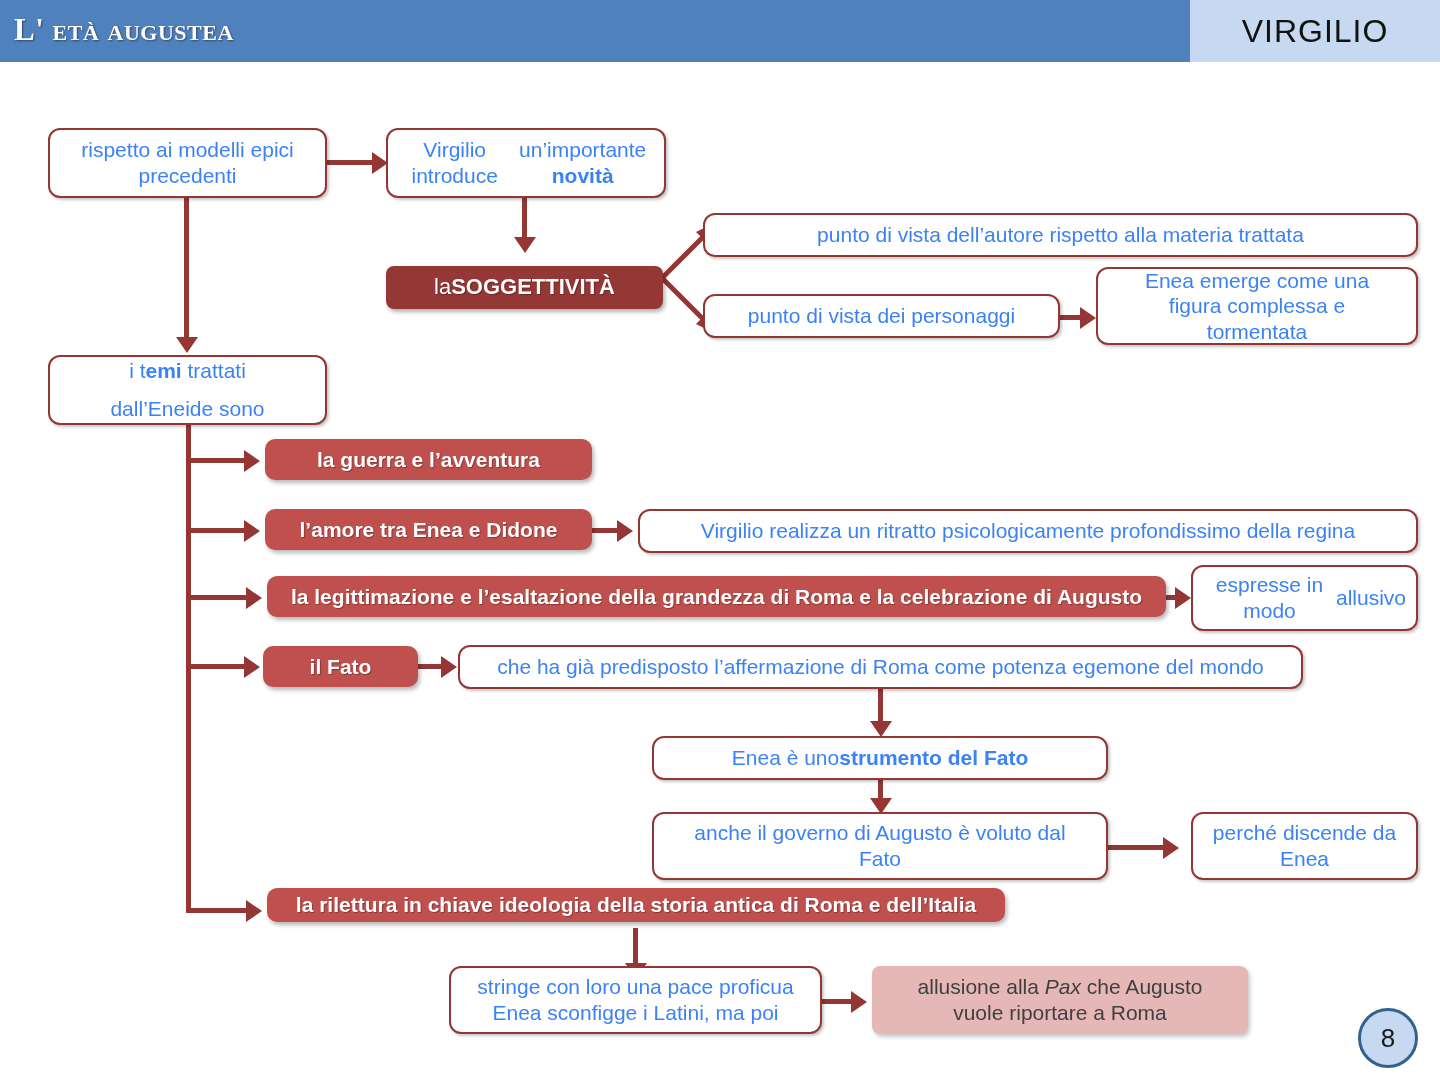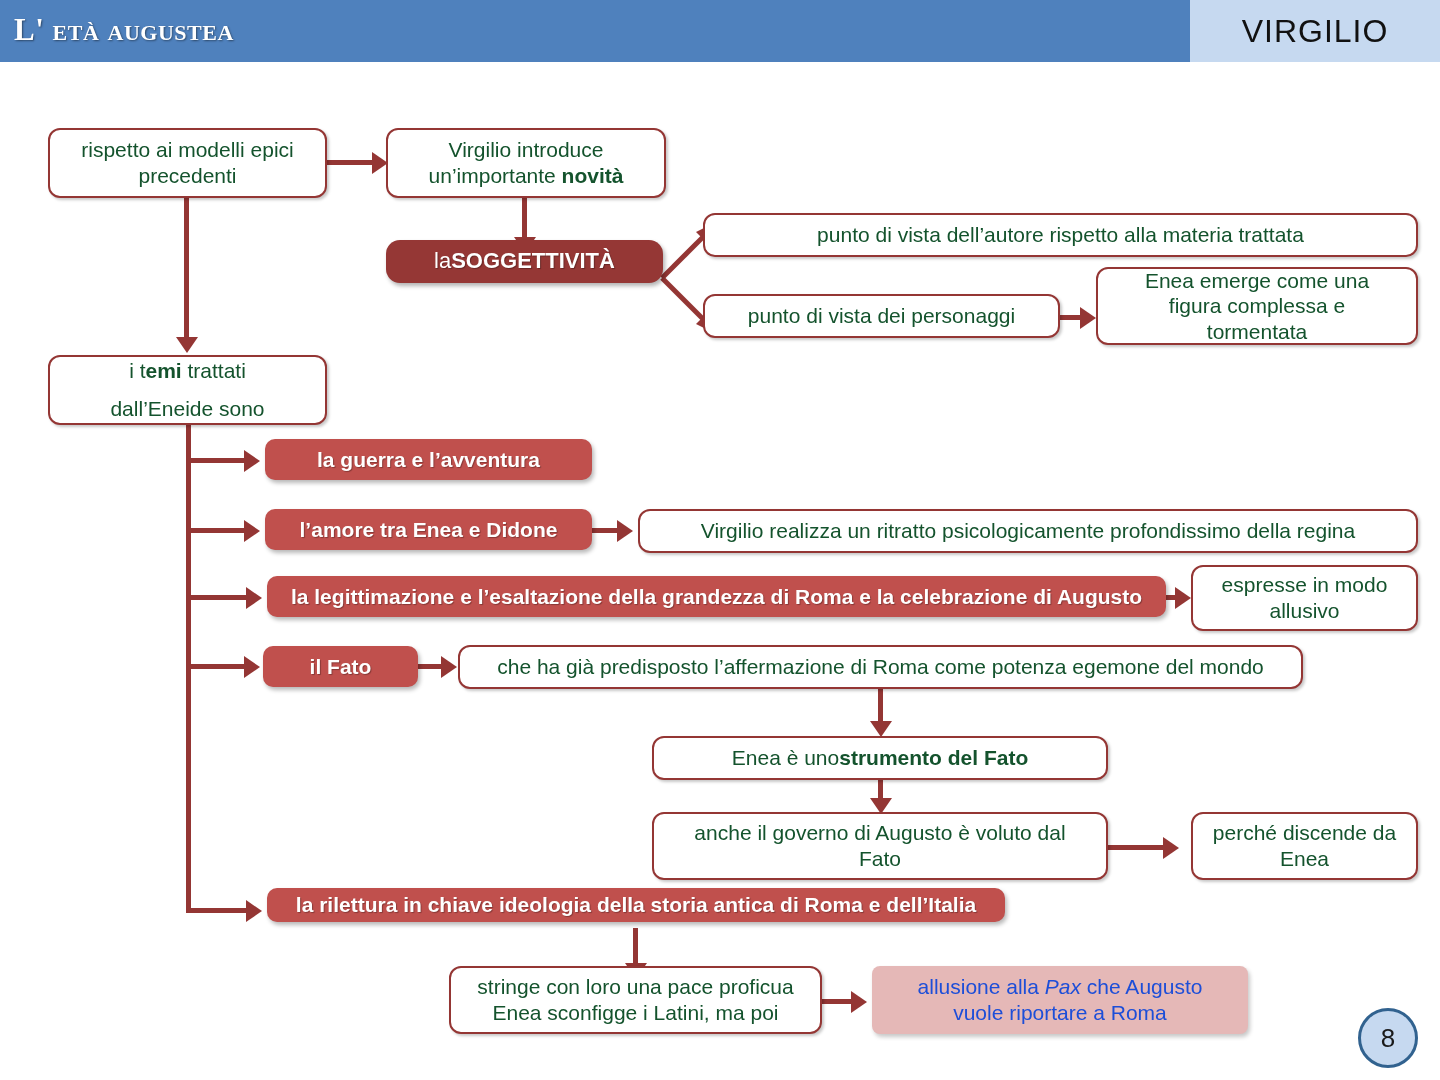--- a/index.html
+++ b/index.html
@@ -64,21 +64,21 @@
     display: flex;
     align-items: center;
     justify-content: center;
     text-align: center;
     line-height: 1.22;
     border-radius: 12px;
   }
   .node-white {
     background: #ffffff;
     border: 2.5px solid #943634;
-    color: #14532d;
+    color: #3b82f6;
     font-size: 21px;
     padding: 4px 10px;
     box-shadow: 2px 2px 3px rgba(0,0,0,0.22);
   }
   .node-red {
     background: #C0504D;
     border: none;
     color: #ffffff;
     font-weight: bold;
     font-size: 21px;
@@ -93,21 +93,21 @@
     color: #ffffff;
     font-size: 22px;
     padding: 4px 12px;
     border-radius: 8px;
     box-shadow: 2px 3px 4px rgba(0,0,0,0.30);
     text-shadow: 1px 1px 1px rgba(0,0,0,0.30);
   }
   .node-pink {
     background: #E5B8B7;
     border: none;
-    color: #1d4ed8;
+    color: #404040;
     font-size: 21px;
     padding: 4px 20px;
     border-radius: 8px;
     box-shadow: 2px 3px 4px rgba(0,0,0,0.22);
   }
   .node b { font-weight: bold; }
   .node i { font-style: italic; }
 
   
   .conn {
@@ -218,26 +218,26 @@
 <div class="arrowhead ah-down" style="left:625px; top:963px;"></div>
 
 <div class="conn conn-h" style="left:822px; top:999px; width:32px;"></div>
 <div class="arrowhead ah-right" style="left:851px; top:991px;"></div>
 
 <div class="node node-white" style="left:48px; top:128px; width:279px; height:70px; flex-direction:column;">
   <span>rispetto ai modelli epici</span>
   <span>precedenti</span>
 </div>
 
-<div class="node node-white" style="left:386px; top:128px; width:280px; height:70px; flex-direction:column;">
+<div class="node node-white" style="left:386px; top:128px; width:280px; height:70px; flex-direction:row;">
   <span>Virgilio introduce</span>
   <span><span>un’importante </span><b>novità</b></span>
 </div>
 
-<div class="node node-darkred" style="left:386px; top:240px; width:277px; height:43px;border-radius:14px;">
+<div class="node node-darkred" style="left:386px; top:266px; width:277px; height:43px;">
   <span>la </span>
     <b>SOGGETTIVITÀ</b>
 </div>
 
 <div class="node node-white" style="left:703px; top:213px; width:715px; height:44px;">
   <span>punto di vista dell’autore rispetto alla materia trattata</span>
 </div>
 
 <div class="node node-white" style="left:703px; top:294px; width:357px; height:44px;">
   <span>punto di vista dei personaggi</span>
@@ -263,21 +263,21 @@
 </div>
 
 <div class="node node-white" style="left:638px; top:509px; width:780px; height:44px;">
   <span>Virgilio realizza un ritratto psicologicamente profondissimo  della regina</span>
 </div>
 
 <div class="node node-red" style="left:267px; top:576px; width:899px; height:41px;">
   <span>la legittimazione e l’esaltazione della grandezza di Roma e la celebrazione di Augusto</span>
 </div>
 
-<div class="node node-white" style="left:1191px; top:565px; width:227px; height:66px; flex-direction:column;">
+<div class="node node-white" style="left:1191px; top:565px; width:227px; height:66px; flex-direction:row;">
   <span>espresse in modo</span>
   <span>allusivo</span>
 </div>
 
 <div class="node node-red" style="left:263px; top:646px; width:155px; height:41px;">
   <span>il Fato</span>
 </div>
 
 <div class="node node-white" style="left:458px; top:645px; width:845px; height:44px;">
   <span>che ha già predisposto l’affermazione di Roma come potenza egemone del mondo</span>

